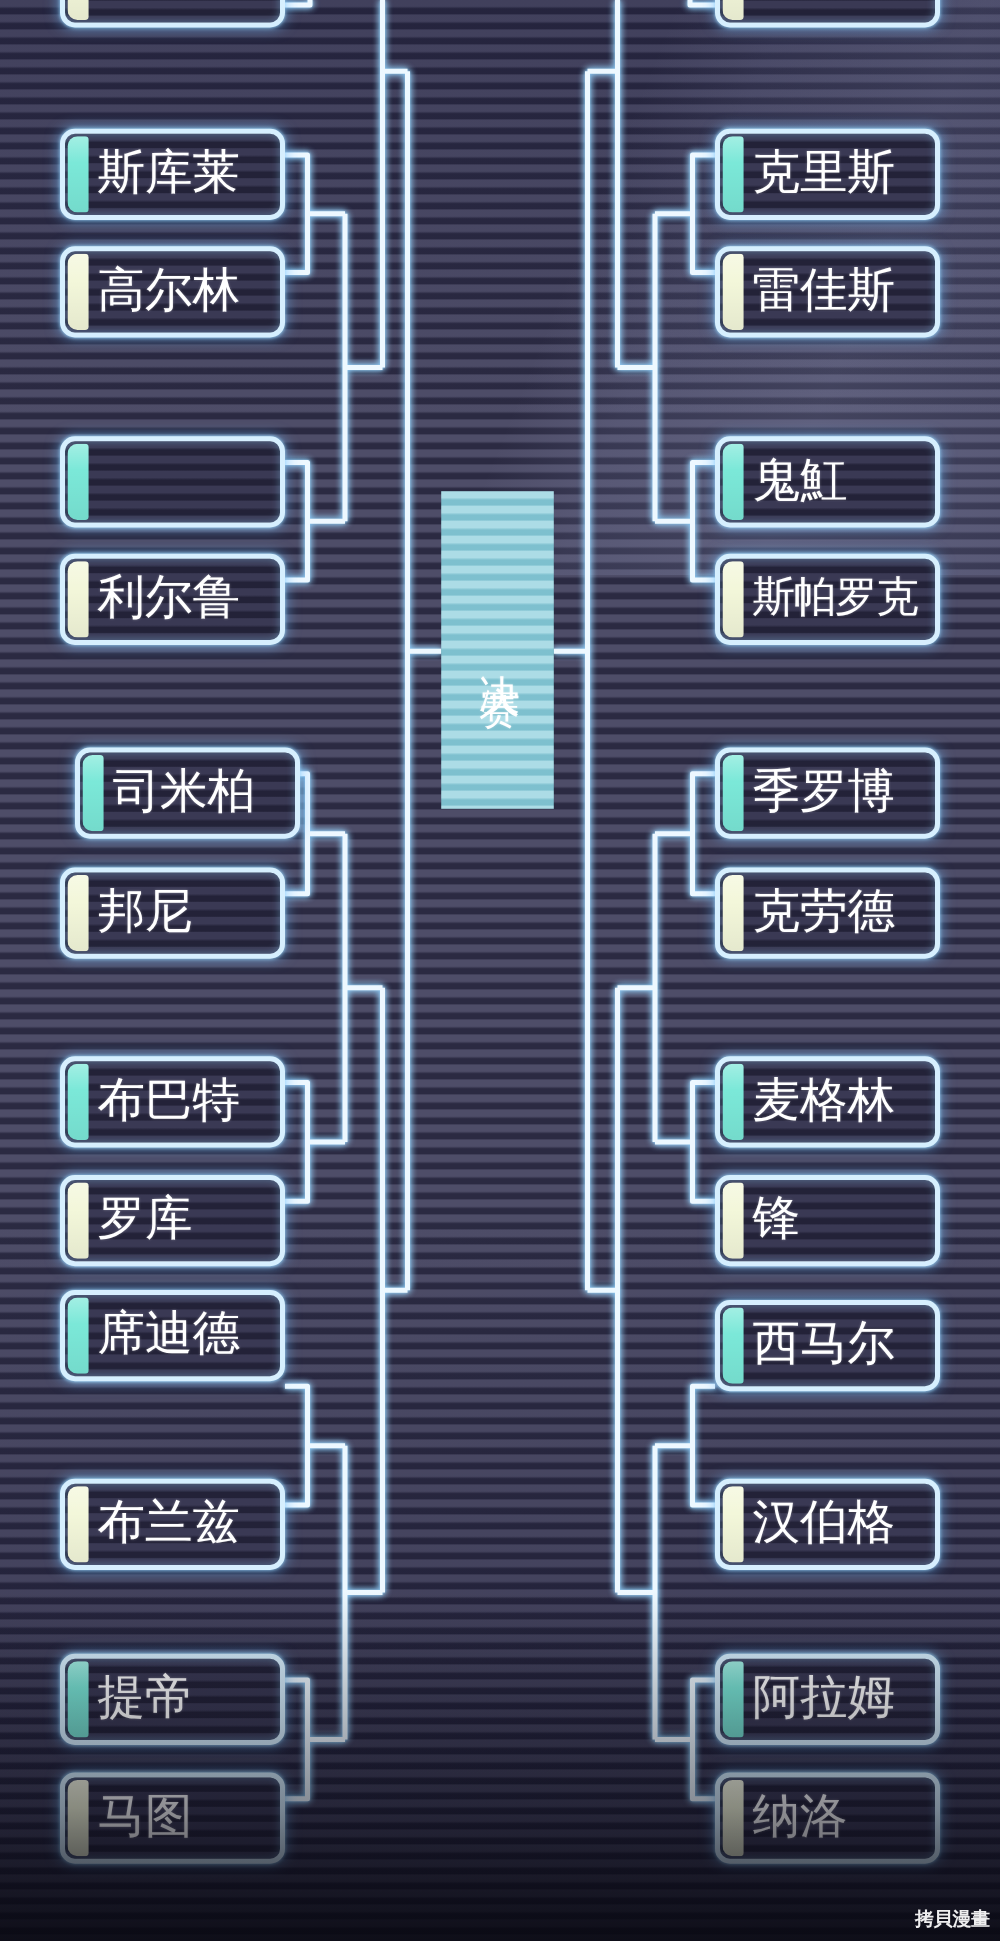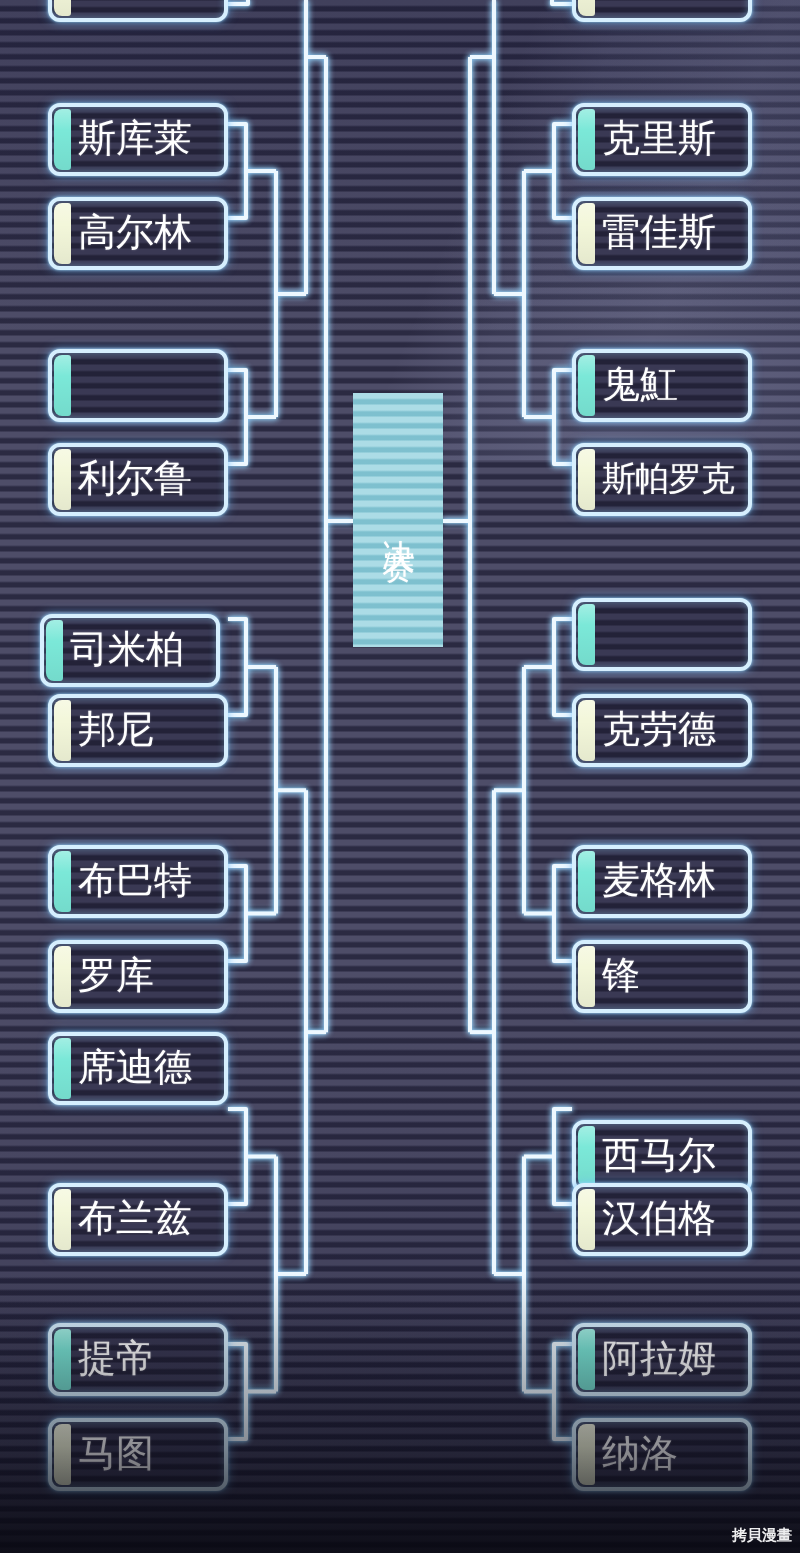--- a/index.html
+++ b/index.html
@@ -130,21 +130,21 @@
         <span class="color-bar cream"></span>
         <span class="player-name">高尔林</span>
       </div>
       <div class="player-box" style="left: 48px; top: 349px;">
         <span class="color-bar teal"></span>
       </div>
       <div class="player-box" style="left: 48px; top: 443px;">
         <span class="color-bar cream"></span>
         <span class="player-name">利尔鲁</span>
       </div>
-      <div class="player-box" style="left: 40px; top: 598px; margin-top: 16px;">
+      <div class="player-box" style="left: 60px; top: 598px;">
         <span class="color-bar teal"></span>
         <span class="player-name">司米柏</span>
       </div>
       <div class="player-box" style="left: 48px; top: 694px;">
         <span class="color-bar cream"></span>
         <span class="player-name">邦尼</span>
       </div>
       <div class="player-box" style="left: 48px; top: 845px;">
         <span class="color-bar teal"></span>
         <span class="player-name">布巴特</span>
@@ -186,34 +186,35 @@
       <div class="player-box" style="left: 572px; top: 349px;">
         <span class="color-bar teal"></span>
         <span class="player-name">鬼魟</span>
       </div>
       <div class="player-box" style="left: 572px; top: 443px;">
         <span class="color-bar cream"></span>
         <span class="player-name long">斯帕罗克</span>
       </div>
       <div class="player-box" style="left: 572px; top: 598px;">
         <span class="color-bar teal"></span>
+        <span class="player-name">季罗博</span>
       </div>
       <div class="player-box" style="left: 572px; top: 694px;">
         <span class="color-bar cream"></span>
         <span class="player-name">克劳德</span>
       </div>
       <div class="player-box" style="left: 572px; top: 845px;">
         <span class="color-bar teal"></span>
         <span class="player-name">麦格林</span>
       </div>
       <div class="player-box" style="left: 572px; top: 940px;">
         <span class="color-bar cream"></span>
         <span class="player-name">锋</span>
       </div>
-      <div class="player-box" style="left: 572px; top: 1120px;">
+      <div class="player-box" style="left: 572px; top: 1040px;">
         <span class="color-bar teal"></span>
         <span class="player-name">西马尔</span>
       </div>
       <div class="player-box" style="left: 572px; top: 1183px;">
         <span class="color-bar cream"></span>
         <span class="player-name">汉伯格</span>
       </div>
       <div class="player-box" style="left: 572px; top: 1323px;">
         <span class="color-bar teal"></span>
         <span class="player-name">阿拉姆</span>

